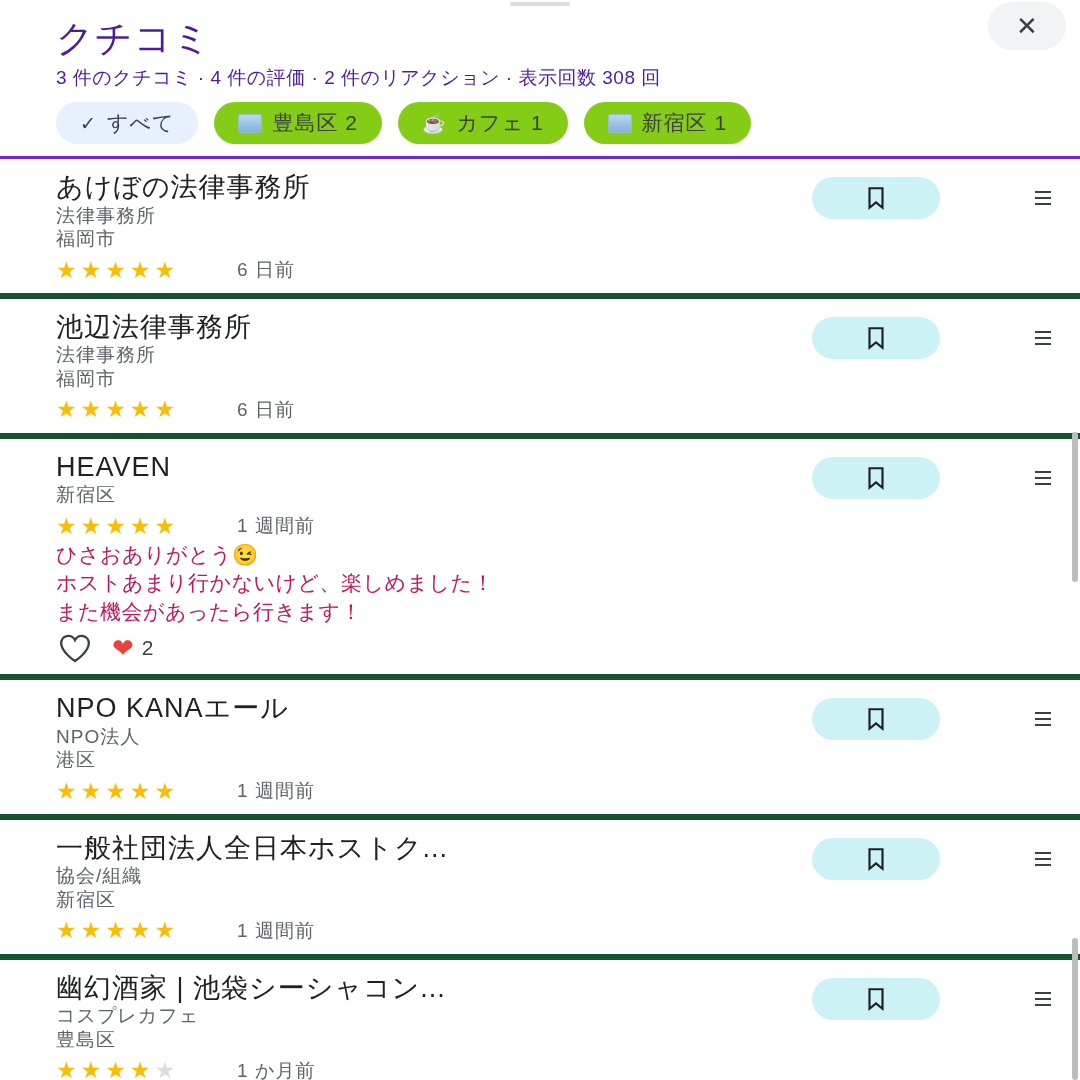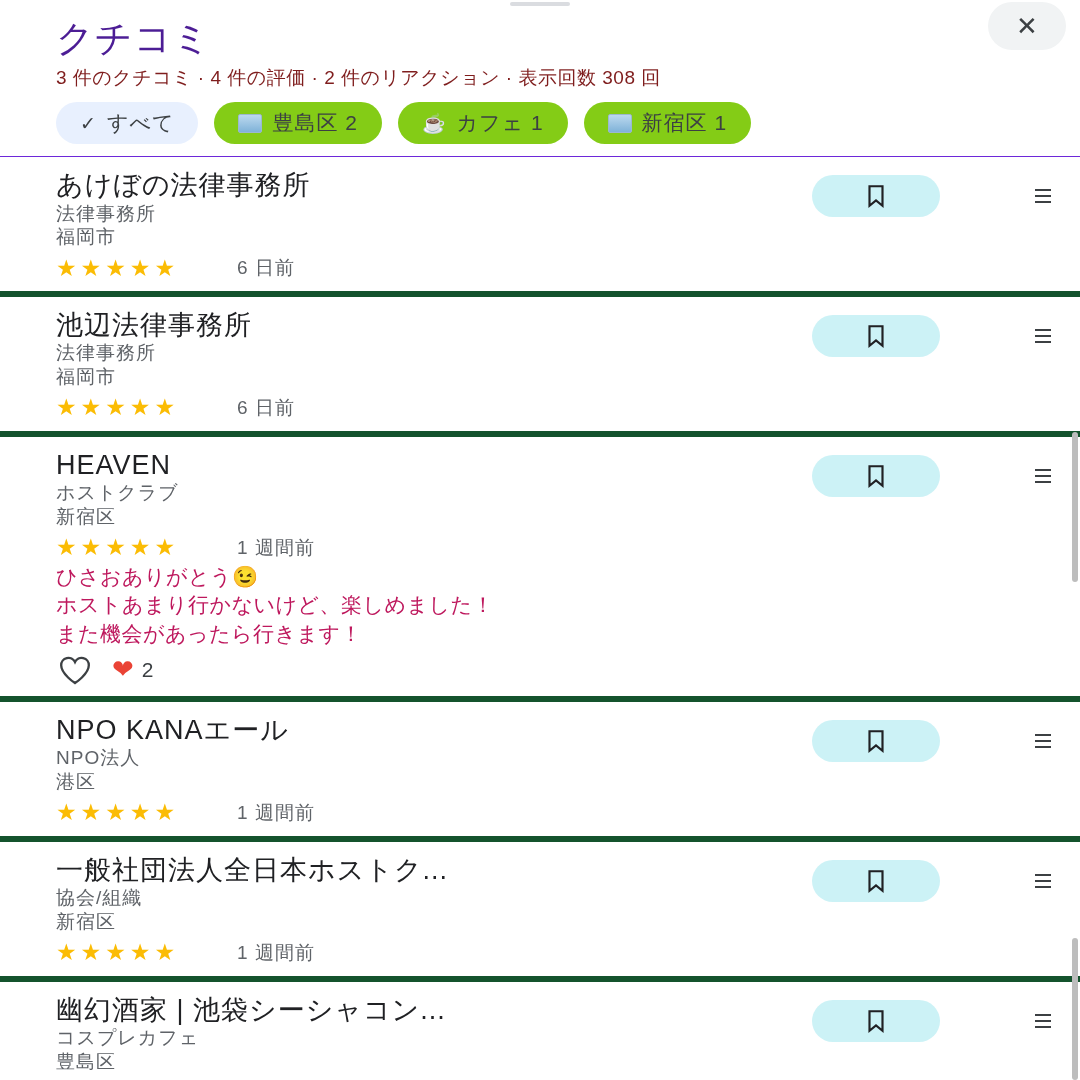--- a/index.html
+++ b/index.html
@@ -41,21 +41,21 @@
   .title {
     font-size: 37px;
     letter-spacing: 1px;
     color: #4c1d95;
     line-height: 1.15;
     margin: 12px 0 4px 0;
     font-weight: 400;
   }
   .subtitle {
     font-size: 19px;
-    color: #7f1d1d;
+    color: #4c1d95;
     letter-spacing: 0.5px;
     line-height: 1.35;
     padding-right: 20px;
   }
   .close-btn {
     position: absolute;
     right: 14px;
     top: 2px;
     width: 78px;
     height: 48px;
@@ -111,21 +111,21 @@
 
   
   .list {
     position: relative;
   }
   .review {
     position: relative;
     border-top: 6px solid #14532d;
     padding: 12px 60px 10px 56px;
   }
-  .review:first-child { border-top: 1px solid #6d28d9; }
+  .review:first-child { border-top: 3px solid #6d28d9; }
 
   .r-title {
     font-size: 27px;
     letter-spacing: 1px;
     color: #202124;
     line-height: 1.2;
     white-space: nowrap;
     overflow: hidden;
     text-overflow: ellipsis;
     max-width: 700px;
@@ -302,21 +302,20 @@
       </div>
       <div class="overflow">
           <i></i>
           <i></i>
           <i></i>
         </div>
     </div>
 
     <div class="review">
       <div class="r-title">HEAVEN</div>
-      <div class="r-cat">ホストクラブ</div>
       <div class="r-area">新宿区</div>
       <div class="rating-row">
         <div class="stars">★★★★★</div>
         <div class="when">1 週間前</div>
       </div>
       <div class="body-text" style="white-space:pre-line">ひさおありがとう😉
 ホストあまり行かないけど、楽しめました！
 また機会があったら行きます！</div>
       <div class="react-row">
         <div class="heart-outline">

